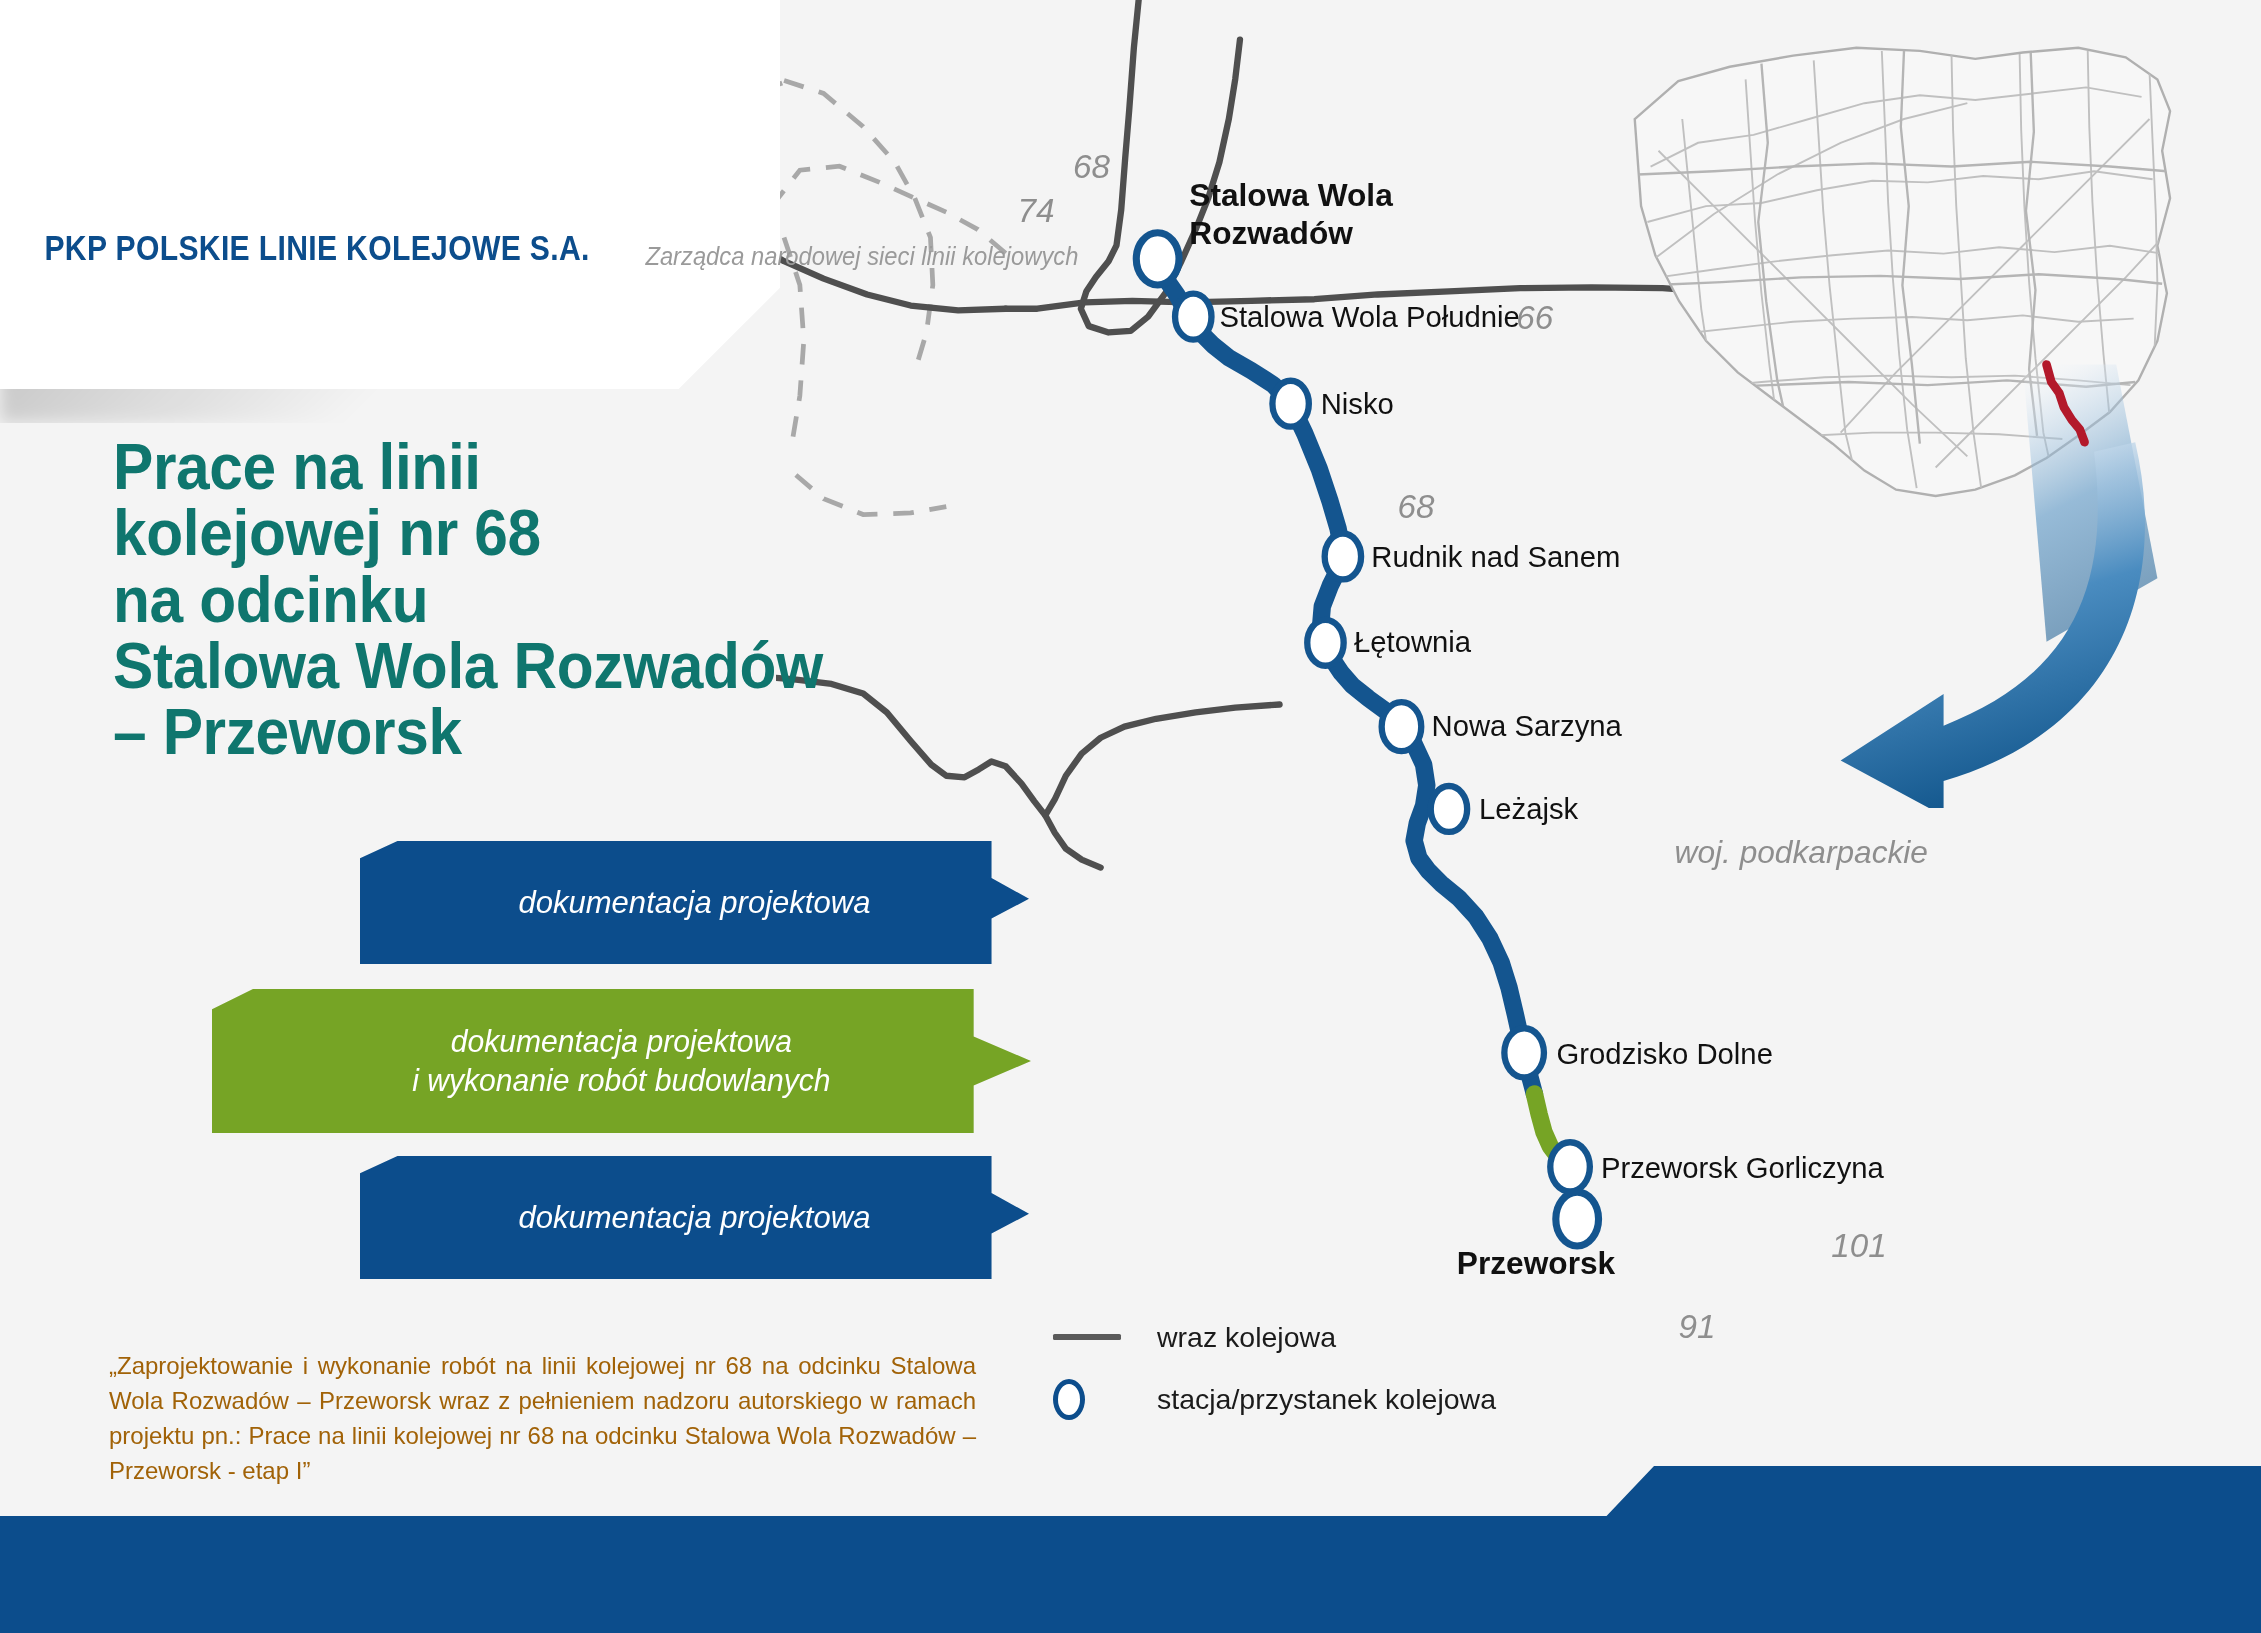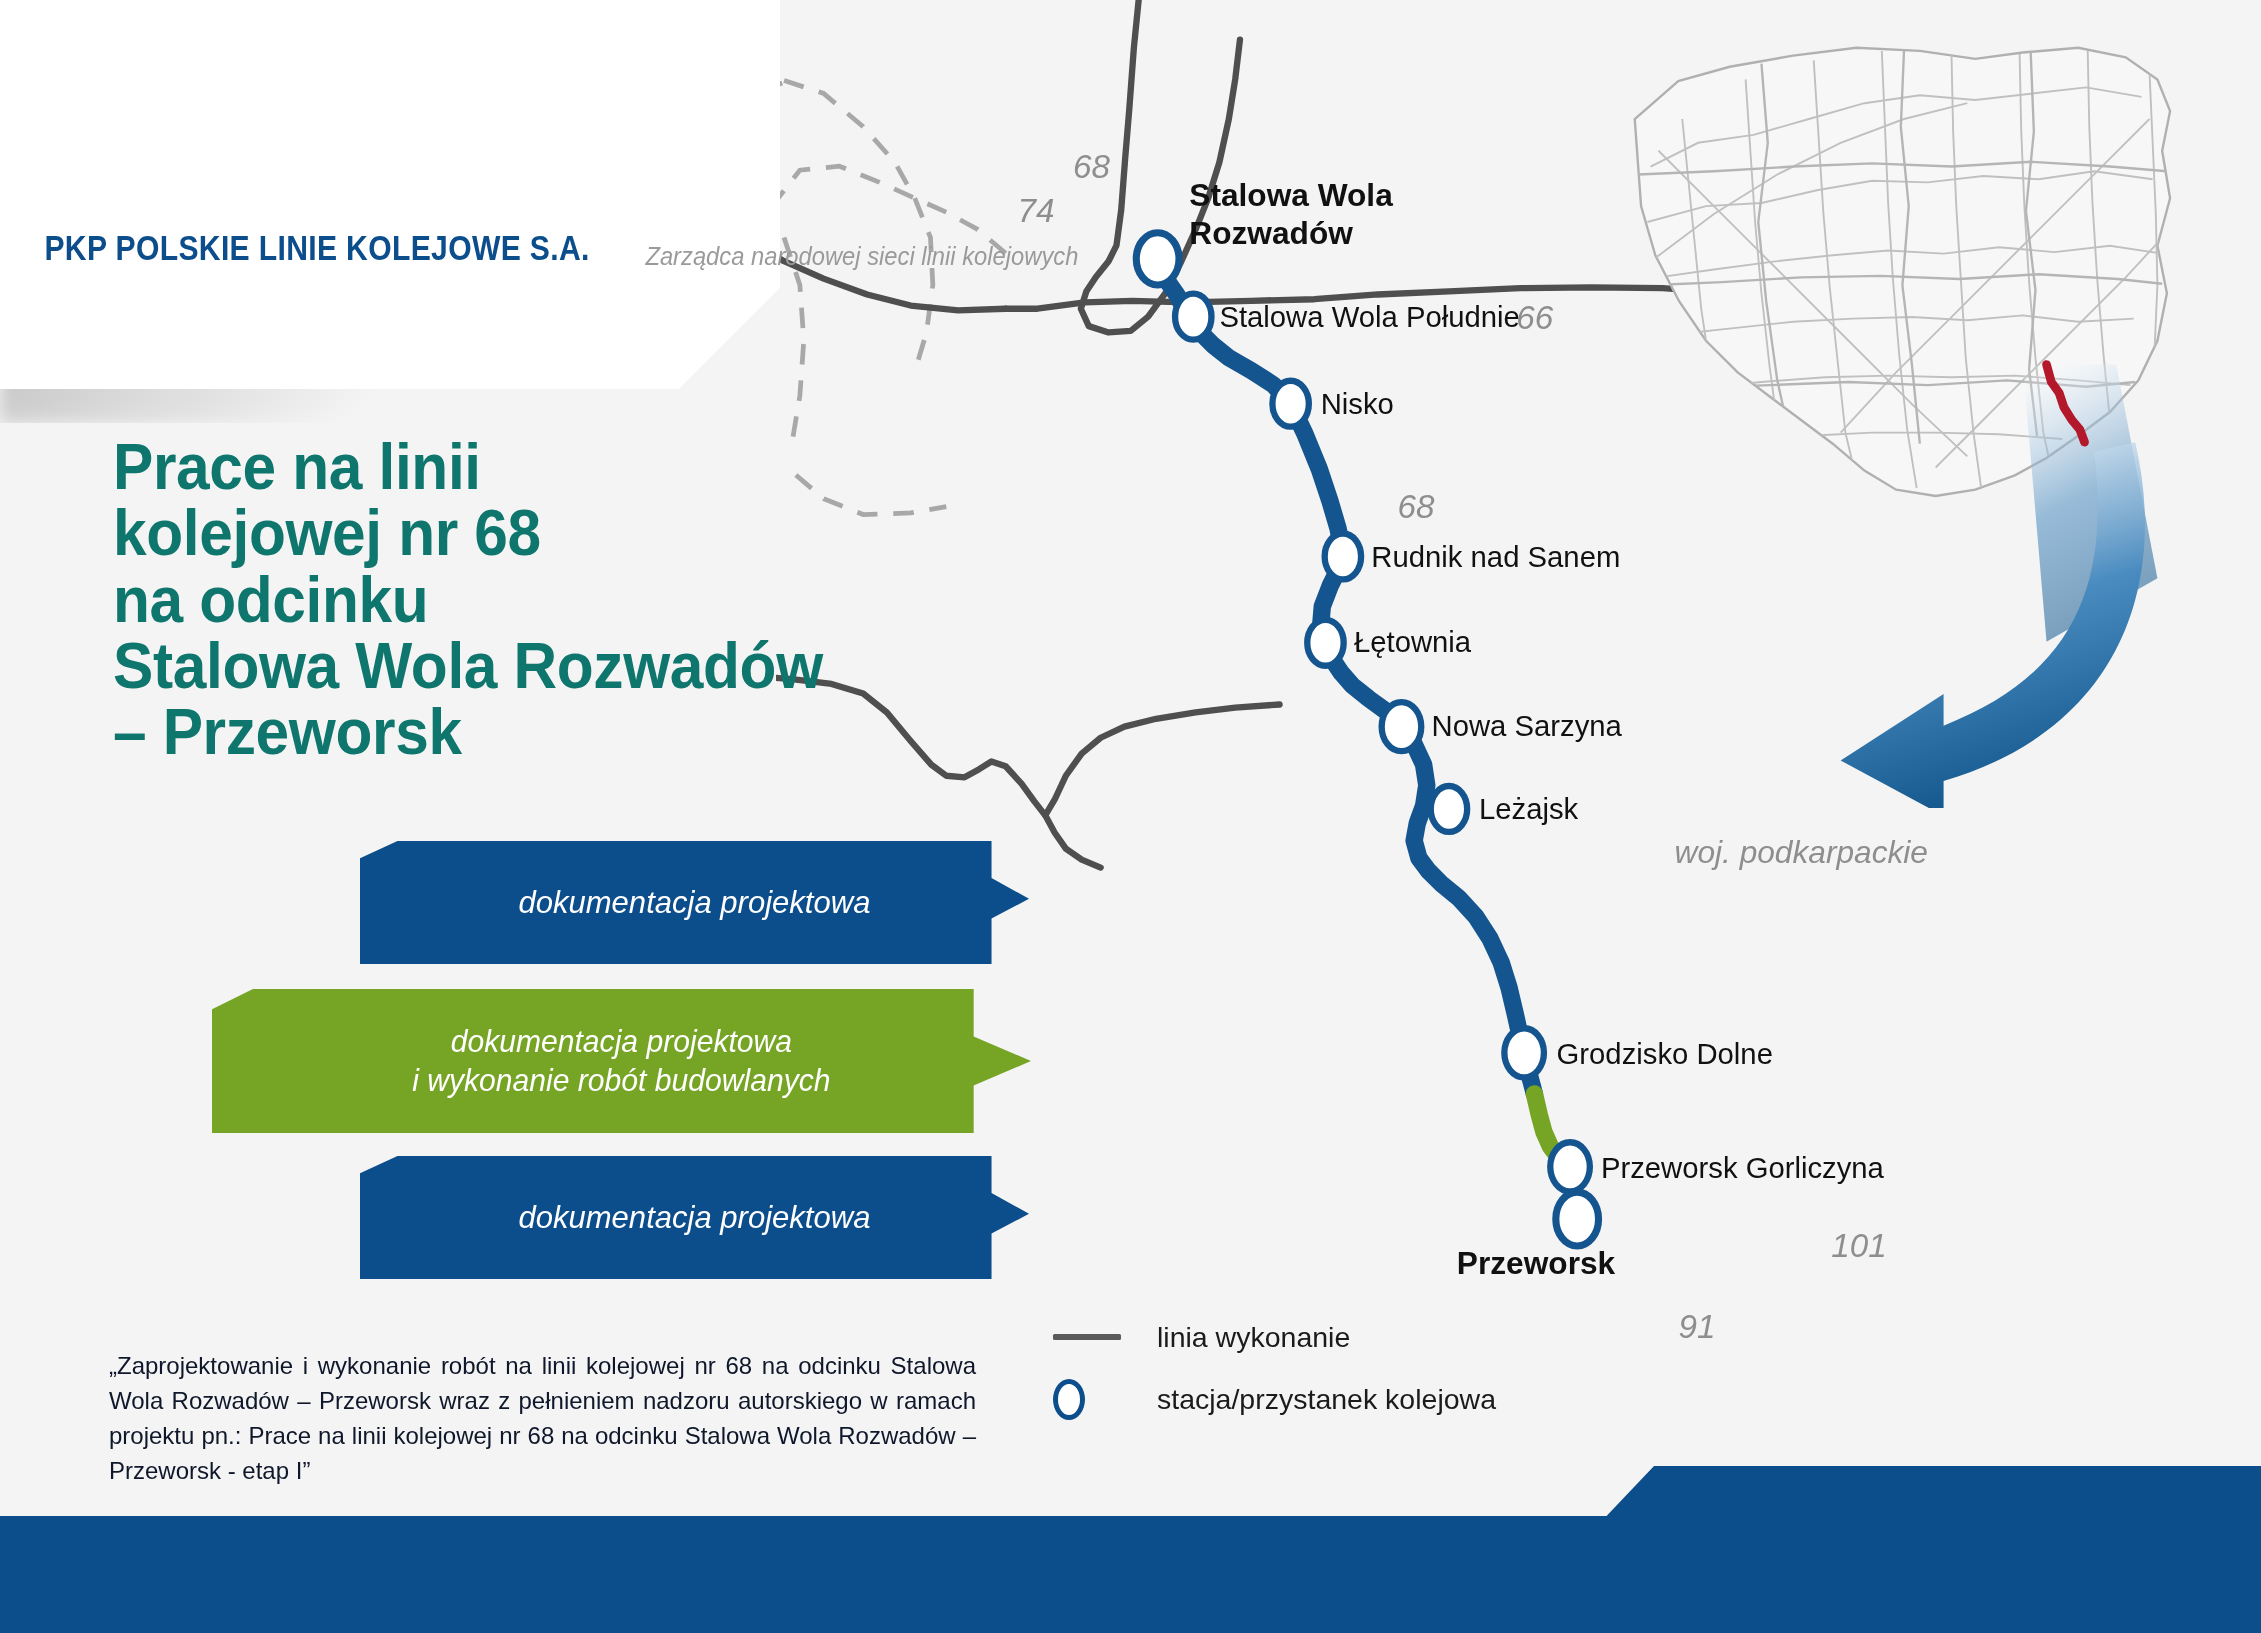--- a/index.html
+++ b/index.html
@@ -71,21 +71,21 @@
   }
   .b3{
     left:360px;top:1156px;width:669px;height:123px;background:#0c4d8c;
     -webkit-clip-path:polygon(5.6% 0, 94.4% 0, 94.4% 30%, 100% 47%, 94.4% 63%, 94.4% 100%, 0 100%, 0 14%);
     clip-path:polygon(5.6% 0, 94.4% 0, 94.4% 30%, 100% 47%, 94.4% 63%, 94.4% 100%, 0 100%, 0 14%);
   }
 
   
   .footnote{
     position:absolute;left:109px;top:1348px;width:867px;
-    color:#0f172a;font-size:24px;line-height:1.46;text-align:justify;
+    color:#a16207;font-size:24px;line-height:1.46;text-align:justify;
     text-align-last:left;z-index:30;
   }
 
   
   .maplegend{position:absolute;left:1053px;top:1306px;z-index:32;}
   .mlrow{display:flex;align-items:center;height:62px;}
   .mlkey{width:104px;display:flex;align-items:center;justify-content:flex-start;}
   .mllabel{color:#1b1b1b;font-size:28.5px;white-space:nowrap;}
   .key-line{width:68px;height:5.5px;background:#5a5a5a;border-radius:1.6px;}
   .key-dash{width:71px;height:5.5px;
@@ -336,21 +336,21 @@
     <span>dokumentacja projektowa</span>
   </div>
 
   <div class="footnote">„Zaprojektowanie i wykonanie robót na linii kolejowej nr 68 na odcinku Stalowa Wola Rozwadów – Przeworsk wraz z pełnieniem nadzoru autorskiego w ramach projektu pn.: Prace na linii kolejowej nr 68 na odcinku Stalowa Wola Rozwadów – Przeworsk - etap I”</div>
 
   <div class="maplegend">
     <div class="mlrow">
       <div class="mlkey">
           <div class="key-line"></div>
         </div>
-      <div class="mllabel">linia wykonanie</div>
+      <div class="mllabel">wraz kolejowa</div>
     </div>
     <div class="mlrow">
       <div class="mlkey">
           <div class="key-stop"></div>
         </div>
       <div class="mllabel">stacja/przystanek kolejowa</div>
     </div>
   </div>
 
   <svg class="bottom-band" viewBox="0 0 2857 212" preserveAspectRatio="none">

